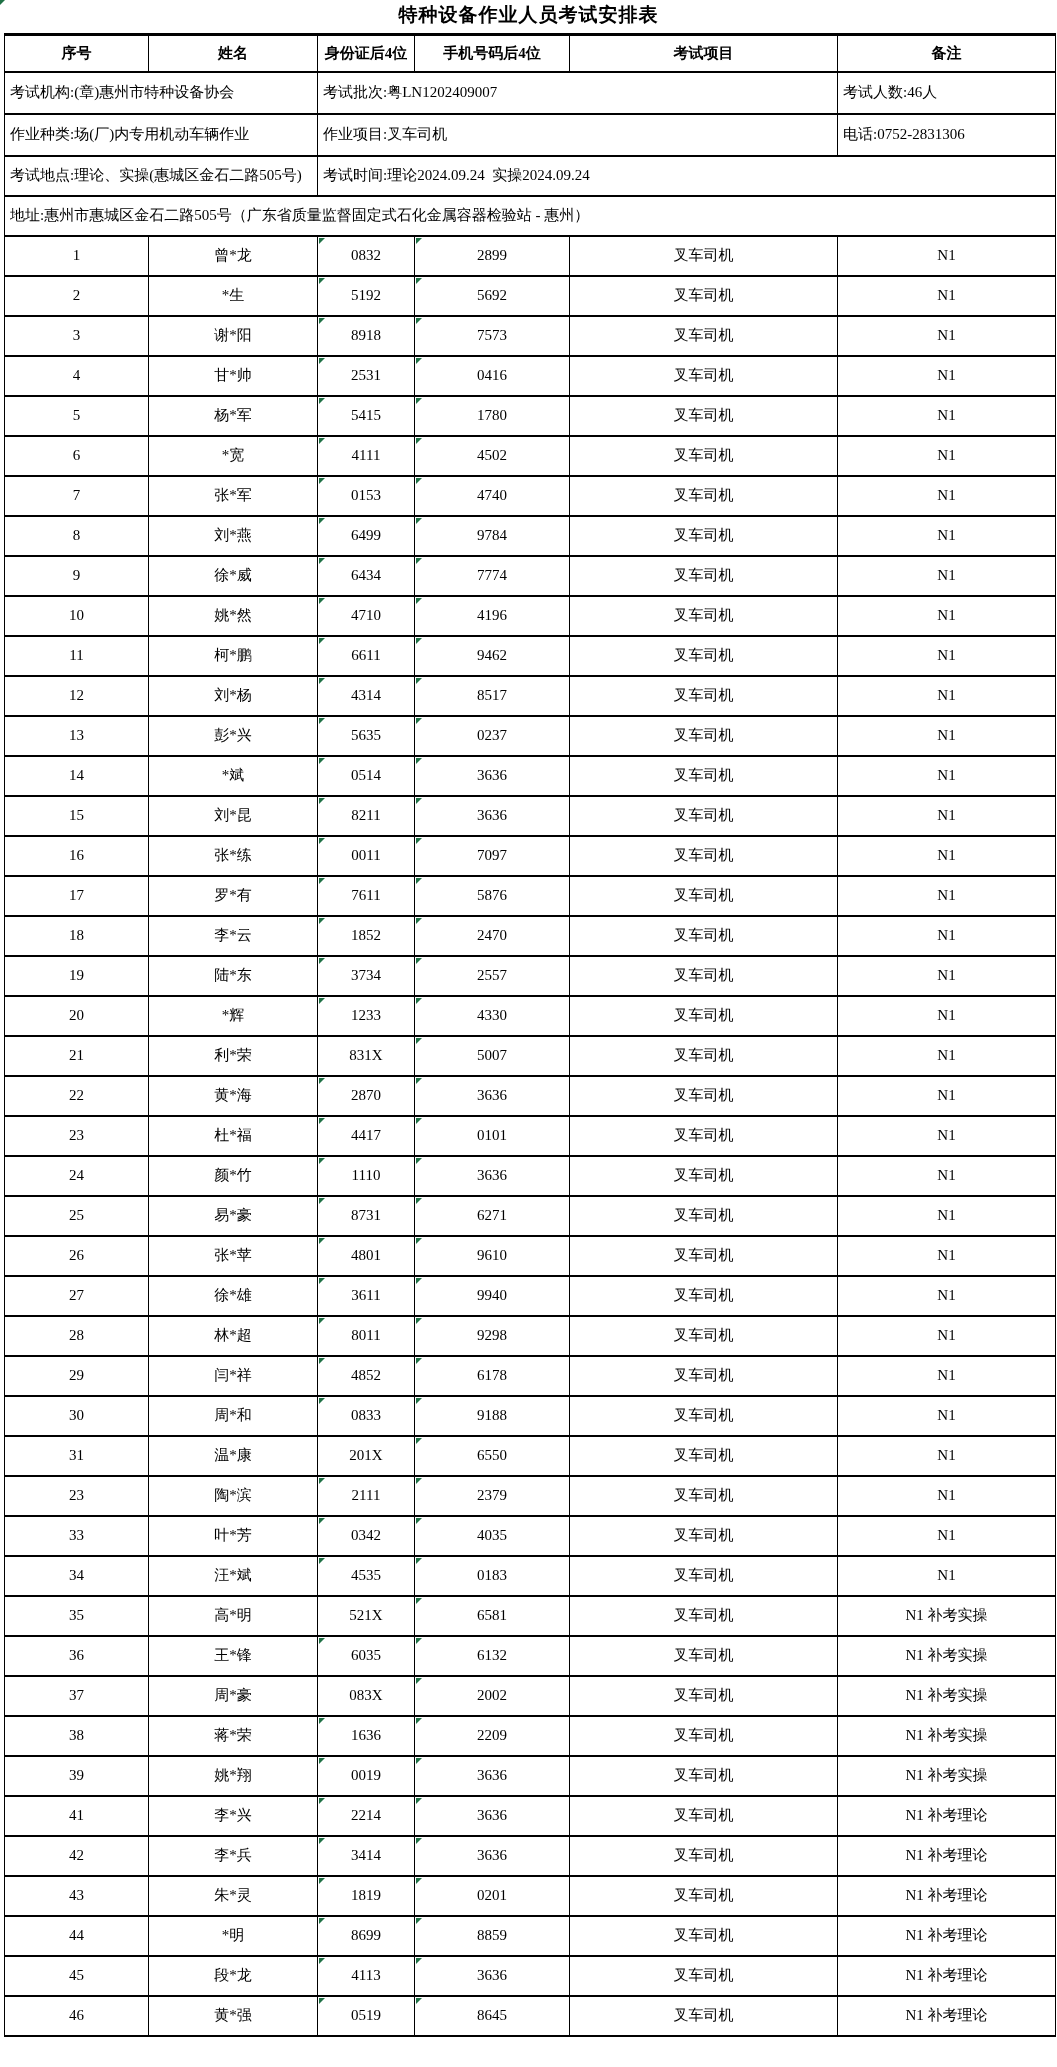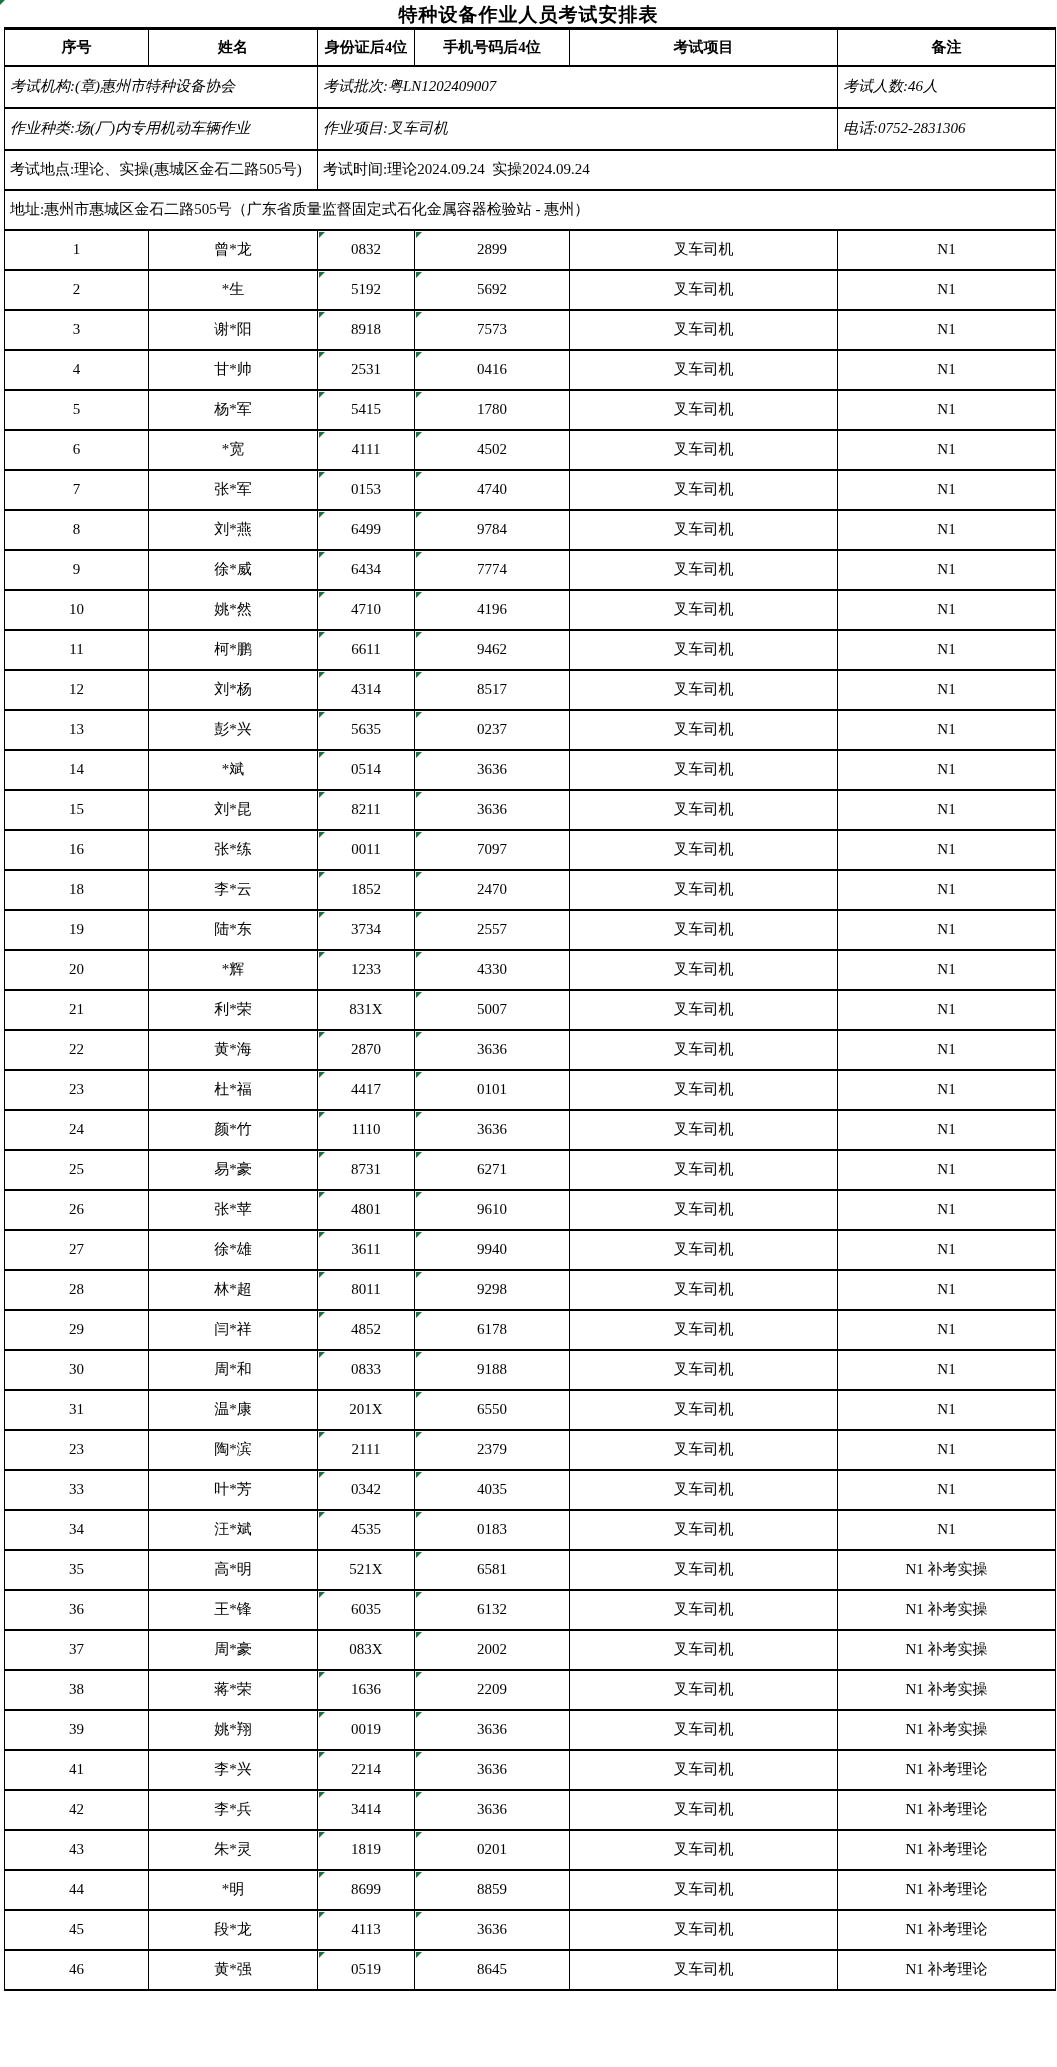--- a/index.html
+++ b/index.html
@@ -14,21 +14,21 @@
   }
   .sheet { position: relative; width: 1057px; }
   .corner-artifact {
     position: absolute; top: 0; left: 0;
     width: 0; height: 0;
     border-top: 5px solid var(--green);
     border-right: 5px solid transparent;
     z-index: 5;
   }
   .title {
-    height: 27px;
+    height: 33px;
     line-height: 30px;
     text-align: center;
     font-family: "Liberation Sans", "DejaVu Sans", sans-serif;
     font-weight: bold;
     font-size: 19px;
     letter-spacing: 1px;
   }
   table.main {
     border-collapse: collapse;
     table-layout: fixed;
@@ -39,21 +39,21 @@
     border: 1px solid #000;
     border-top-width: 2px;
     border-bottom-width: 2px;
     padding: 0 5px;
     white-space: pre;
     overflow: hidden;
     font-weight: normal;
     font-size: 15px;
     position: relative;
   }
-  tr.info-row td { height: 42px; text-align: left; font-style: italic; }
+  tr.info-row td { height: 42px; text-align: left; }
   tr.info-row-slim td { height: 40px; text-align: left; }
   tr.address-row td { height: 40px; text-align: left; }
   thead th {
     border-top-width: 3px;
     height: 37px;
     text-align: center;
     font-weight: bold;
   }
   tbody.roster td {
     height: 40px;
@@ -243,20 +243,28 @@
   </tr>
         <tr>
     <td><span class="val">16</span></td>
     <td><span class="val">张*练</span></td>
     <td><span class="marker"></span><span class="val">0011</span></td>
     <td><span class="marker"></span><span class="val">7097</span></td>
     <td><span class="val">叉车司机</span></td>
     <td><span class="val">N1</span></td>
   </tr>
         <tr>
+    <td><span class="val">17</span></td>
+    <td><span class="val">罗*有</span></td>
+    <td><span class="marker"></span><span class="val">7611</span></td>
+    <td><span class="marker"></span><span class="val">5876</span></td>
+    <td><span class="val">叉车司机</span></td>
+    <td><span class="val">N1</span></td>
+  </tr>
+        <tr>
     <td><span class="val">18</span></td>
     <td><span class="val">李*云</span></td>
     <td><span class="marker"></span><span class="val">1852</span></td>
     <td><span class="marker"></span><span class="val">2470</span></td>
     <td><span class="val">叉车司机</span></td>
     <td><span class="val">N1</span></td>
   </tr>
         <tr>
     <td><span class="val">19</span></td>
     <td><span class="val">陆*东</span></td>

